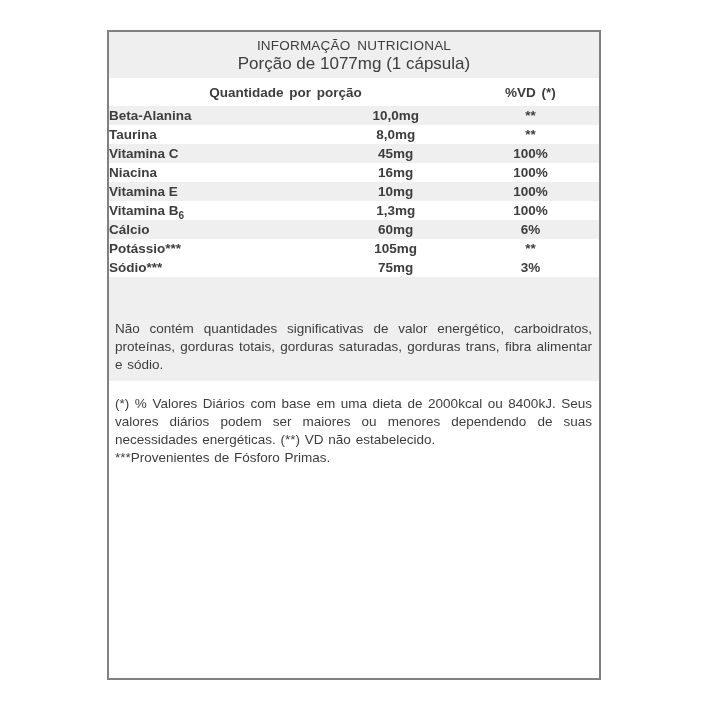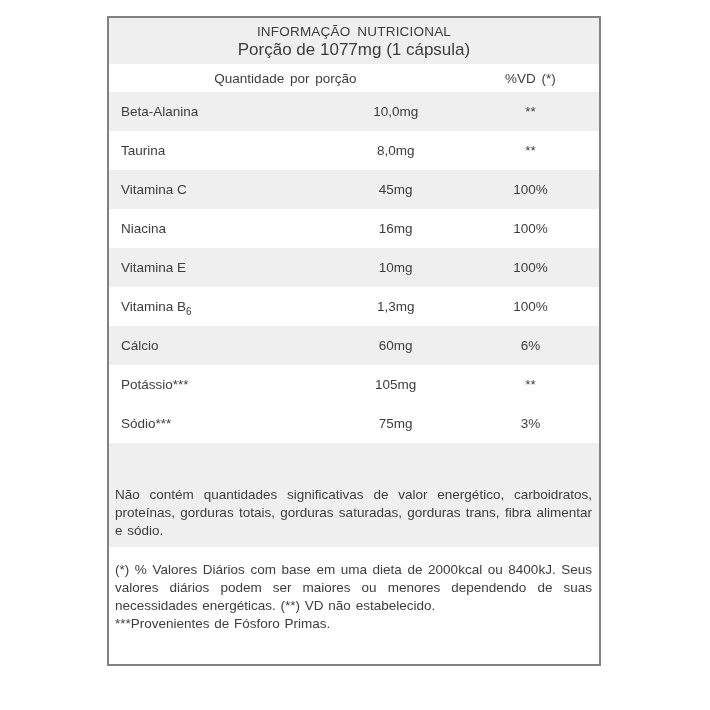--- a/index.html
+++ b/index.html
@@ -5,52 +5,53 @@
   * { box-sizing: border-box; }
   html, body {
     margin: 0; padding: 0;
     width: 710px; height: 710px;
     background: #ffffff;
     font-family: "Liberation Sans", sans-serif;
     color: #3d3d3d;
   }
   .label {
     position: absolute;
-    left: 107px; top: 16px;
+    left: 107px; top: 30px;
     width: 494px; height: 650px;
     border: 2px solid #818181;
     background: #ffffff;
     overflow: hidden;
   }
   .header {
     background: #efefef;
     height: 46px;
     display: flex; flex-direction: column;
     align-items: center; justify-content: center;
   }
   .header .title { font-size: 13.5px; line-height: 18px; word-spacing: 3px; letter-spacing: .2px; }
   .header .serving { font-size: 17px; line-height: 18px; }
   table.nutrients {
     width: 100%;
     border-collapse: collapse;
     table-layout: fixed;
   }
   table.nutrients th {
-    font-weight: normal;
+    font-weight: bold;
     font-size: 13.5px;
     height: 28px;
     text-align: center;
     word-spacing: 2px;
     background: #ffffff;
     padding: 4px;
   }
   table.nutrients td {
     font-size: 13.5px;
-    height: 27px;
-    padding: 12px;
+    height: 19px;
+    padding: 0;
+    font-weight: bold;
   }
   td.name { text-align: left; padding-left: 6px; }
   td.amount, td.vd { text-align: center; }
   tr.stripe { background: #efefef; }
   td.name sub { font-size: 10px; line-height: 0; }
   .note {
     background: #efefef;
     height: 104px;
     padding: 43px 7px 0 6px;
   }

